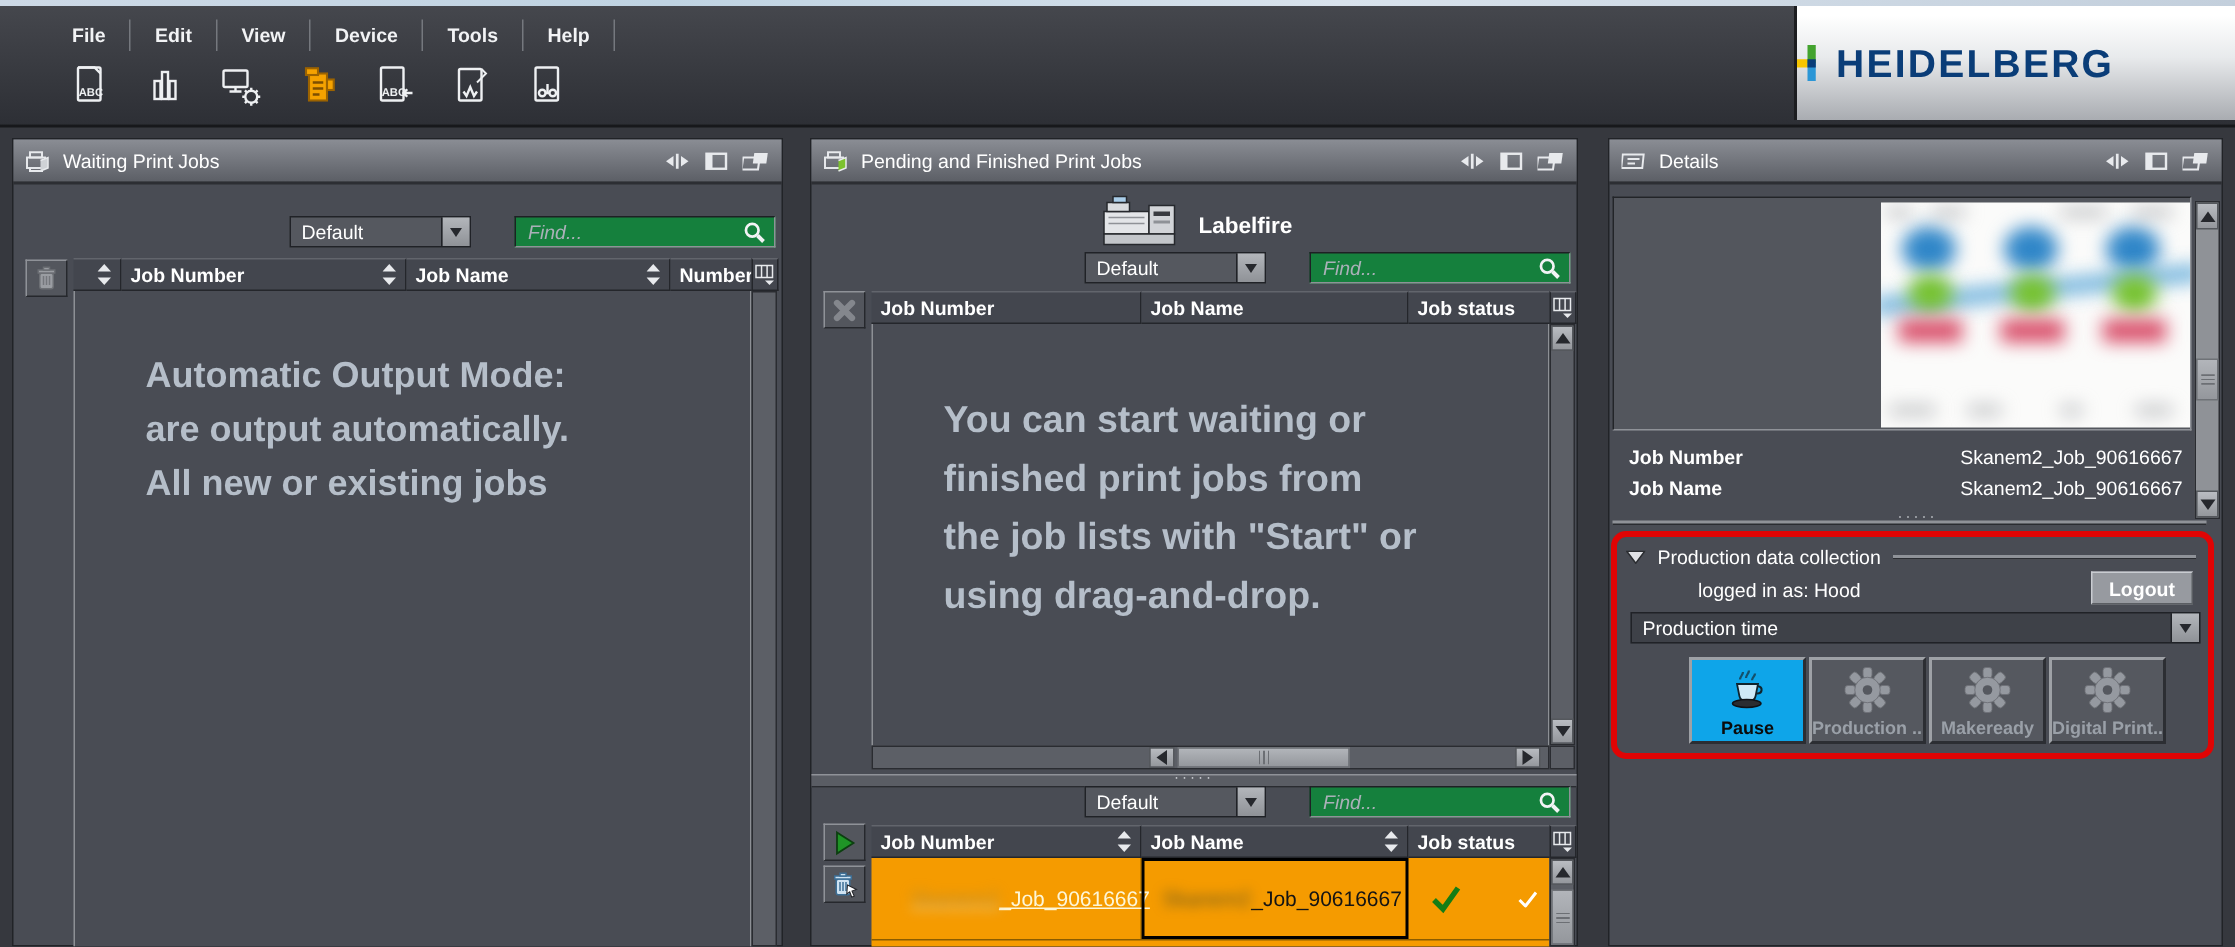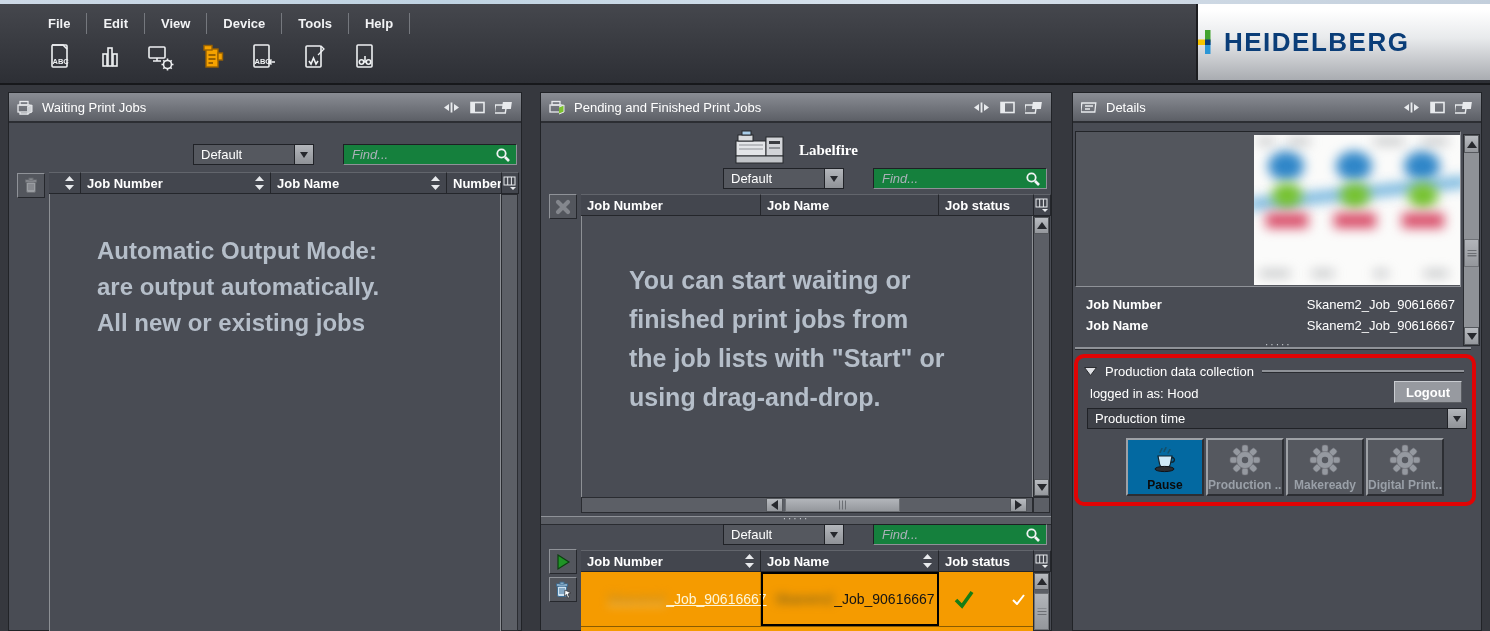--- a/index.html
+++ b/index.html
@@ -63,25 +63,25 @@
   .preview-img{position:absolute;background:#fbfbfa;overflow:hidden;}
   .motif{position:absolute;filter:blur(6px);}
   .kv-label{position:absolute;color:#fff;font-size:13px;font-weight:bold;}
   .kv-value{position:absolute;color:#fff;font-size:13px;text-align:right;}
   .hdiv{position:absolute;height:2px;background:#8f9298;border-bottom:1px solid #2a2c31;}
   .dots{position:absolute;color:#cdd0d5;font-size:10px;letter-spacing:2px;}
   
   .prod-box{position:absolute;border:4px solid #e00404;border-radius:10px;box-sizing:border-box;}
   .prod-title-row{position:absolute;display:flex;align-items:center;gap:8px;color:#fff;font-size:13px;}
   .prod-line{flex:1;height:2px;background:#8f9298;border-bottom:1px solid #2a2c31;}
-  .loggedin{position:absolute;color:#fff;font-size:13px;}
+  .loggedin{position:absolute;color:#fff;font-size:13px;margin-left:42px;}
   .logout-btn{position:absolute;width:68px;height:22px;background:#979aa0;border:1px solid;border-color:#c9ccd1 #5b5e63 #5b5e63 #c9ccd1;color:#fff;font-weight:bold;font-size:13px;cursor:pointer;box-sizing:border-box;text-align:center;line-height:19px;}
   .prod-btn{position:absolute;width:78px;height:58px;background:#55585f;border:2px solid;border-color:#9ea1a6 #2c2e33 #2c2e33 #9ea1a6;box-sizing:border-box;cursor:pointer;display:flex;flex-direction:column;align-items:center;justify-content:flex-end;padding:2px 1px;}
   .prod-btn .pb-label{font-size:12px;font-weight:bold;color:#9aa0a8;white-space:nowrap;overflow:hidden;max-width:74px;}
-  .prod-btn.active{background:#0369a1;}
+  .prod-btn.active{background:#0ea5e9;}
   .prod-btn.active .pb-label{color:#0b0b0b;}
   .prod-btn svg{margin:auto;}
   svg{display:block;}
 </style>
 </head>
 <body>
 
 <div class="screen">
   <div class="top-sliver"></div>
 
@@ -277,21 +277,21 @@
     <svg width="54" height="40" viewBox="0 0 54 40" style="position:absolute;left:193px;top:35px;">
       <rect x="2" y="13" width="30" height="15" fill="#e3e5e8" stroke="#26282d"></rect>
       <rect x="4" y="7" width="15" height="6" fill="#d9dbde" stroke="#26282d"></rect>
       <rect x="8" y="3" width="9" height="4" fill="#a9cde9" stroke="#26282d"></rect>
       <rect x="32" y="9" width="17" height="19" fill="#d2d4d8" stroke="#26282d"></rect>
       <rect x="35" y="13" width="11" height="3" fill="#3a3c41"></rect>
       <rect x="35" y="19" width="11" height="2" fill="#8f9297"></rect>
       <rect x="2" y="28" width="47" height="7" fill="#c3c6ca" stroke="#26282d"></rect>
       <path d="M5 17 h24 M5 21 h24" stroke="#8f9297"></path>
     </svg>
-    <span style="position:absolute;left:258px;top:49px;color:#fff;font-size:15px;font-weight:bold;font-family:Liberation Serif, serif;">Labelfire</span>
+    <span style="position:absolute;left:258px;top:49px;color:#fff;font-size:15px;font-weight:bold;">Labelfire</span>
 
     <div class="dd" style="left:182px;top:75px;width:121px;">
       <span class="dd-label">Default</span>
       <span class="dd-btn"></span>
     </div>
     <div class="find" style="left:332px;top:75px;width:174px;">
       <input type="text" placeholder="Find..." style="">
       <svg width="16" height="16" viewBox="0 0 16 16" fill="none" stroke="#f2f3f5">
           <circle cx="6.5" cy="6.5" r="4.2" stroke-width="1.8"></circle>
           <path d="M10 10 L14 14" stroke-width="2.6"></path>

